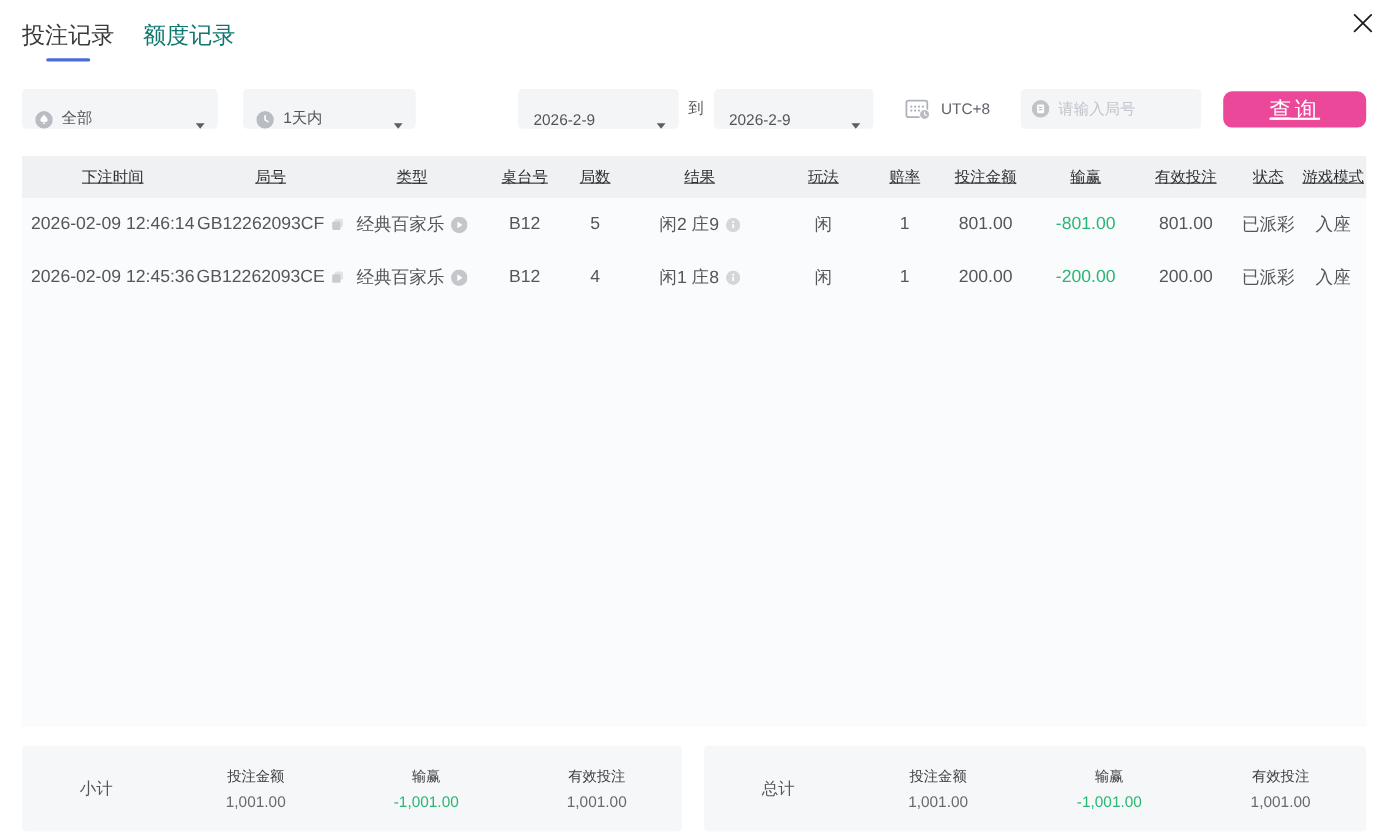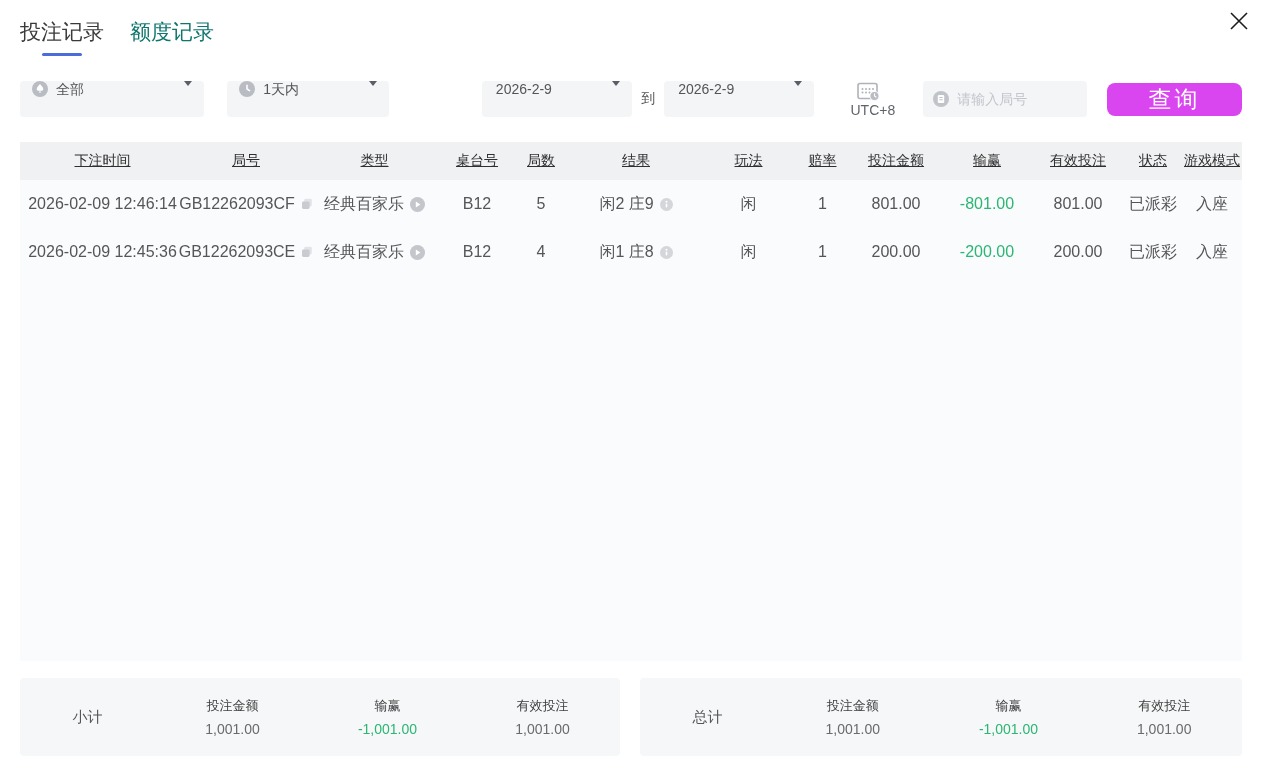--- a/index.html
+++ b/index.html
@@ -9,35 +9,35 @@
   .close-btn { position:absolute; top:6px; right:8px; width:30px; height:30px; background:none; border:none; cursor:pointer; display:flex; align-items:center; justify-content:center; }
 
   
   .tabs { display:flex; gap:26px; margin:18px 0 0 20px; }
   .tab { position:relative; font-size:21px; color:#0f766e; padding-bottom:10px; cursor:pointer; }
   .tab.active { color:#3a3a3a; }
   .tab .underline { position:absolute; left:50%; transform:translateX(-50%); bottom:0; width:40px; height:3px; background:#4a6dd9; border-radius:2px; }
 
   
   .filter-bar { display:flex; align-items:center; margin:25px 20px 0 20px; height:36px; }
-  .select { height:36px; background:#f4f5f7; border-radius:4px; display:flex; align-items:flex-start; padding:0 12px; font-size:14px; color:#555; cursor:pointer; }
+  .select { height:36px; background:#f4f5f7; border-radius:4px; display:flex; align-items:flex-end; padding:0 12px; font-size:14px; color:#555; cursor:pointer; }
   .select .label { flex:1; margin-left:8px; }
   .select.no-icon .label { margin-left:2px; }
   .caret { width:0; height:0; border-left:4.5px solid transparent; border-right:4.5px solid transparent; border-top:5.5px solid #5a5e66; margin-left:8px; }
   .sel-category { width:194px; }
   .sel-period { width:170px; margin-left:23px; }
   .sel-date1 { width:158px; margin-left:93px; }
   .between { margin:0 9px; font-size:14px; color:#555; }
   .sel-date2 { width:158px; }
-  .tz { display:flex; align-items:center; margin-left:28px; color:#5f646b; font-size:14px;flex-direction:column; }
+  .tz { display:flex; align-items:center; margin-left:28px; color:#5f646b; font-size:14px; }
   .tz .tz-label { margin-left:8px; }
   .search-box { width:170px; height:36px; background:#f4f5f7; border-radius:4px; display:flex; align-items:center; padding:0 10px; margin-left:28px; }
   .search-box input { border:none; outline:none; background:transparent; font-size:14px; width:120px; margin-left:8px; color:#555; font-family:"Liberation Sans",sans-serif; }
   .search-box input::placeholder { color:#c2c5cb; }
-  .query-btn { width:143px; height:33px; margin-left:20px; background:#d946ef; color:#fff; border:none; border-radius:8px; font-size:23px; letter-spacing:3px; cursor:pointer; font-family:"Liberation Sans",sans-serif; }
+  .query-btn { width:143px; height:33px; margin-left:20px; background:#ec4899; color:#fff; border:none; border-radius:8px; font-size:20px; letter-spacing:3px; cursor:pointer; font-family:"Liberation Sans",sans-serif;text-decoration:underline; }
 
   
   .table { margin:25px 20px 0 20px; width:1222px; height:519px; background:#fafbfd; }
   .thead { display:flex; height:38px; background:#f0f1f3; align-items:center; }
   .th { font-size:14px; color:#2f2f2f; display:flex; align-items:center; justify-content:center; flex-shrink:0;text-decoration:underline; }
   .tr { display:flex; height:48px; align-items:center; }
   .td { font-size:16px; color:#565656; display:flex; align-items:center; justify-content:center; flex-shrink:0; white-space:nowrap; }
   .neg { color:#2bb673; }
   .w0{width:165px}.w1{width:122px}.w2{width:135px}.w3{width:70px}.w4{width:58px}.w5{width:132px}
   .w6{width:93px}.w7{width:55px}.w8{width:92px}.w9{width:90px}.w10{width:92px}.w11{width:58px}.w12{width:60px}

